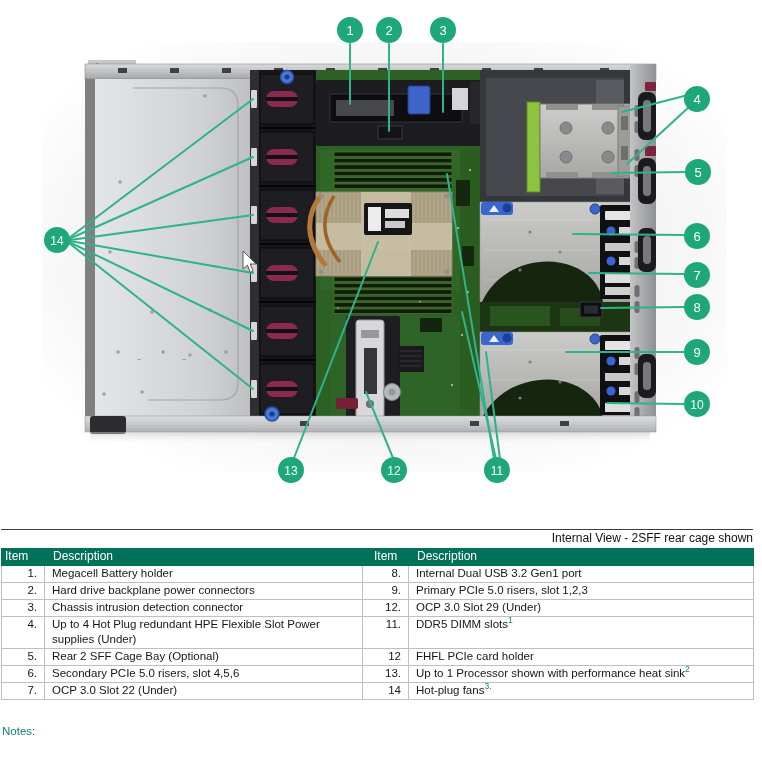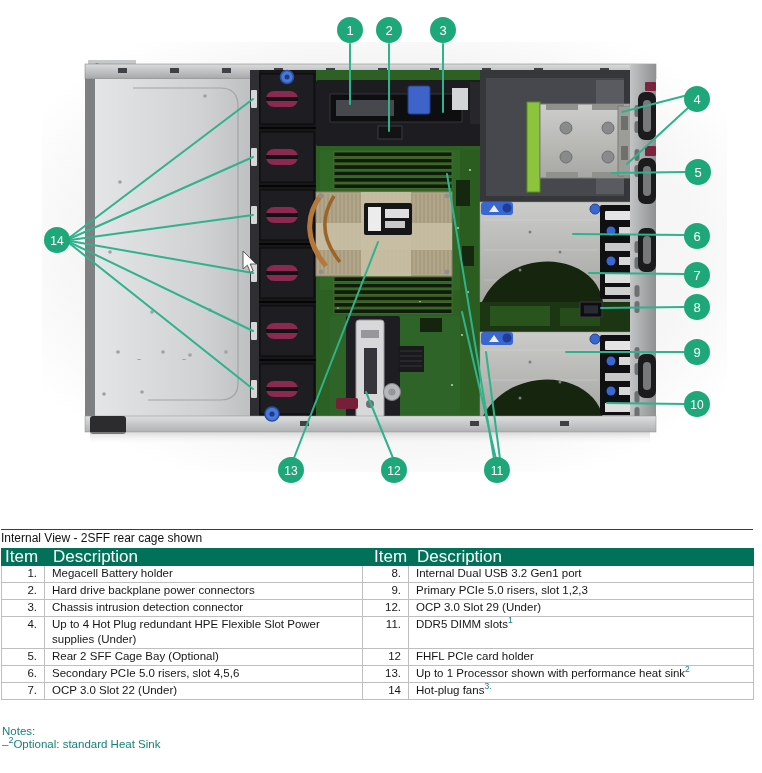--- a/index.html
+++ b/index.html
@@ -1,23 +1,23 @@
 <!DOCTYPE html>
 <html><head>
 <meta charset="utf-8">
 <style>
   html,body{margin:0;padding:0;background:#fff;}
   body{width:762px;height:773px;overflow:hidden;font-family:"Liberation Sans",sans-serif;}
   .page{position:relative;width:762px;height:773px;background:#fff;}
   .figure{position:absolute;left:0;top:0;width:762px;height:525px;}
   
   .doc{position:absolute;left:1px;top:529px;width:752px;border-top:1px solid #3c3c3c;}
-  .table-title{text-align:left;font-size:12px;color:#111;padding:1px 0 2px 0;line-height:15px;}
+  .table-title{text-align:right;font-size:12px;color:#111;padding:1px 0 2px 0;line-height:15px;}
   table.items{border-collapse:collapse;width:752px;table-layout:fixed;font-size:11.5px;color:#161616;}
-  table.items th{background:#01715a;color:#fff;font-weight:400;text-align:left;font-size:17px;
+  table.items th{background:#01715a;color:#fff;font-weight:400;text-align:left;font-size:12px;
     padding:1px 4px 2px 8px;line-height:13px;border:1px solid #01715a;}
   table.items th.th-item{padding-left:3px;}
   table.items th.th-item2{padding-left:11px;}
   table.items td{border:1px solid #bfbfbf;padding:0 4px 1px 7px;vertical-align:top;line-height:15px;}
   table.items td.num{text-align:right;padding-right:7px;padding-left:2px;}
   sup.fnote{color:#17807a;font-size:8.5px;line-height:0;}
   
   .notes{position:absolute;left:2px;top:725px;color:#17807a;font-size:11.5px;line-height:13.4px;}
   .note-line .nsup{vertical-align:super;font-size:9px;line-height:0;}
   .note-line .dash{letter-spacing:0;}
@@ -482,16 +482,15 @@
           <td><span>OCP 3.0 Slot 22 (Under)</span><sup class="fnote"></sup></td>
           <td class="num">14</td>
           <td><span>Hot-plug fans</span><sup class="fnote">3.</sup></td>
         </tr>
       </tbody>
     </table>
   </div>
 
   <div class="notes">
     <div>Notes:</div>
-    <div class="note-line"><span class="dash">–</span><sup class="nsup">2</sup><span>Optional: standard Heat Sink</span></div>
   </div>
 
 </div>
 
 </body></html>

